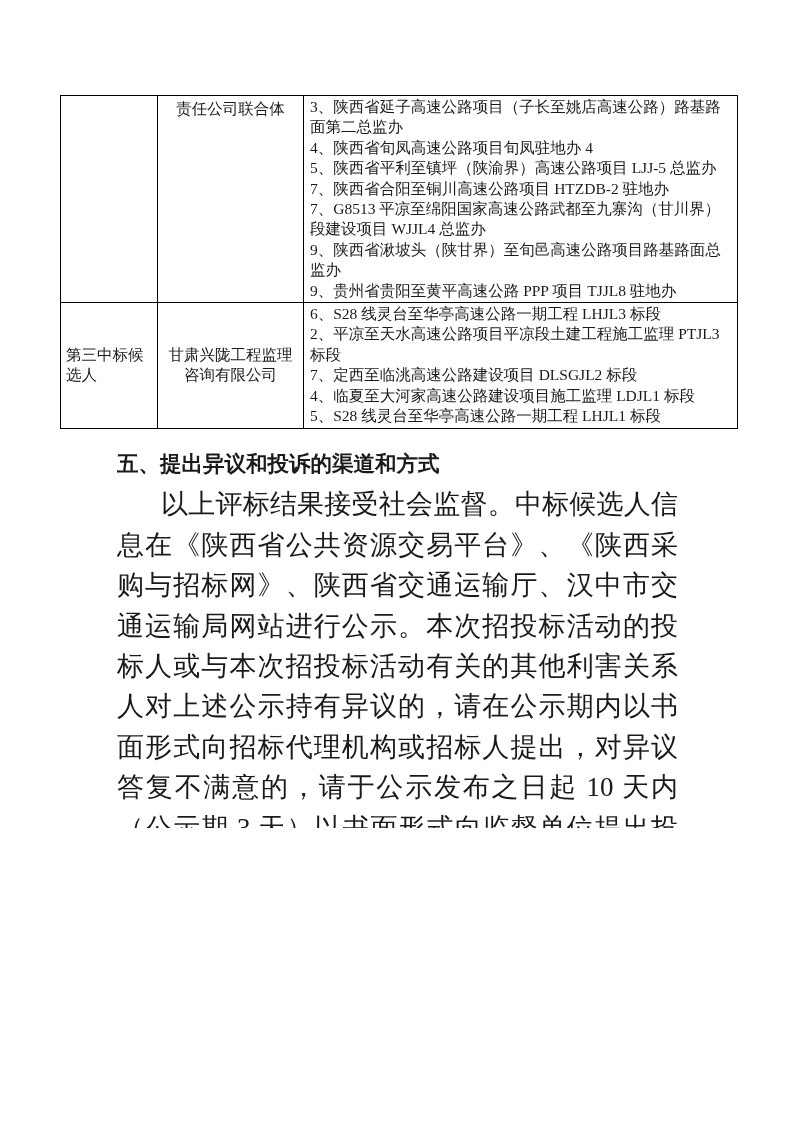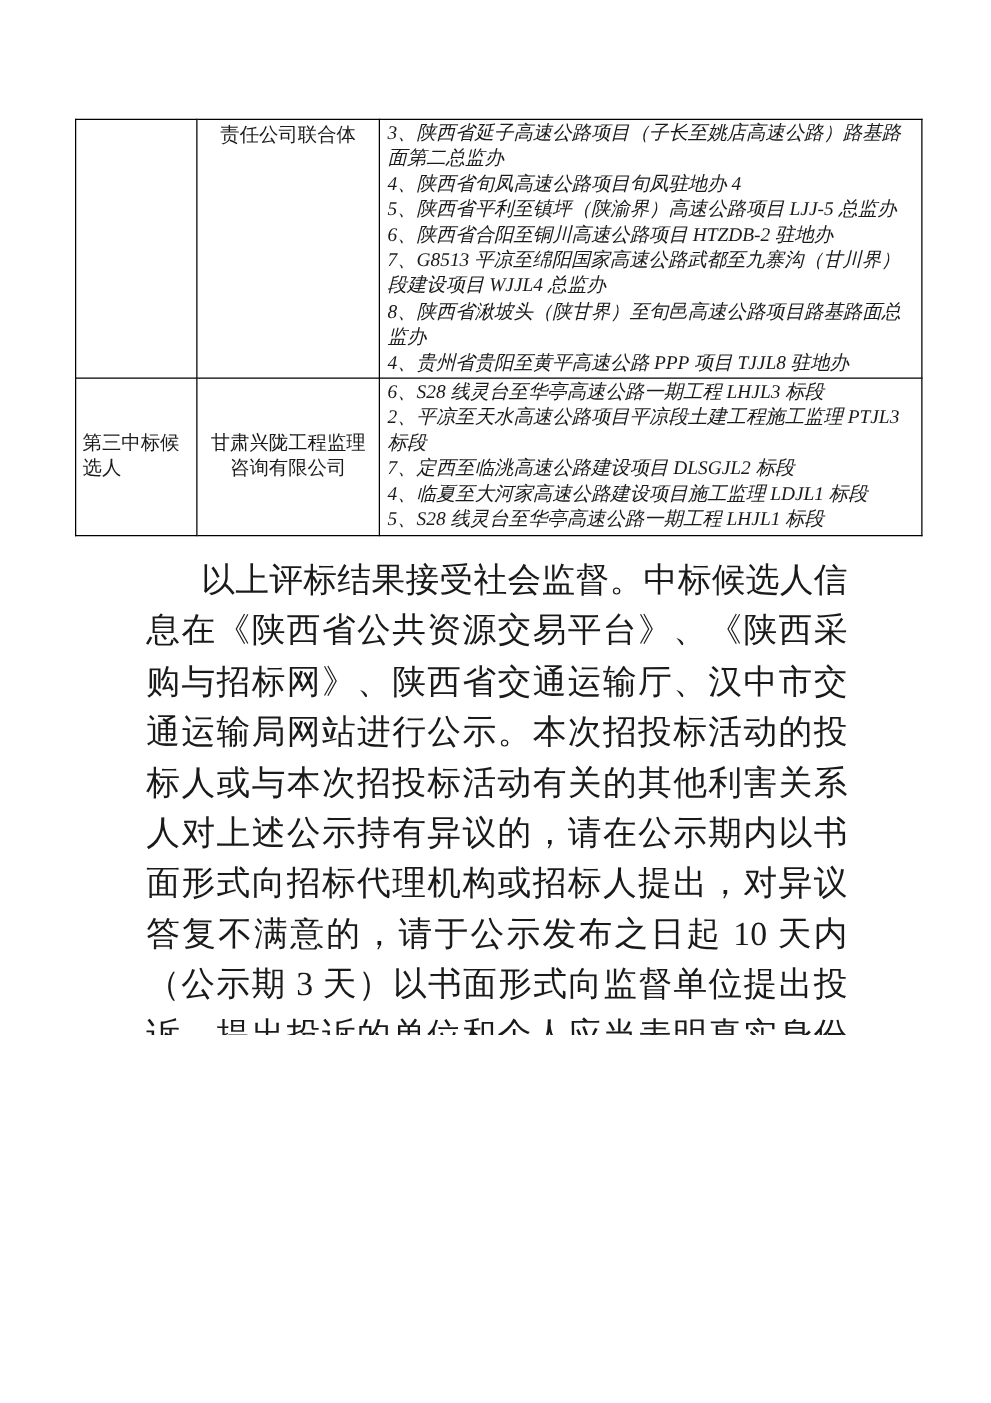--- a/index.html
+++ b/index.html
@@ -28,21 +28,21 @@
   .bid-table td {
     border: 1.5px solid var(--line, #000000);
     font-size: 15.5px;
     line-height: 20.4px;
     vertical-align: middle;
     padding: 0;
   }
   td.cand { text-align: left; padding: 1px 5px; }
   td.comp { text-align: center; padding: 1px 6px; }
   tr.continuation td.comp { vertical-align: top; padding-top: 3px; }
-  td.proj { vertical-align: top; padding: 1px 6px; text-align: left; font-style: italic; }
+  td.proj { vertical-align: top; padding: 1px 6px; text-align: left; }
   .project-line { margin: 0; }
 
   
   .text-block {
     position: absolute;
     left: 117px;
     top: 444px;
     width: 561px;
   }
   .heading {
@@ -72,37 +72,38 @@
       <col class="c3">
     </colgroup>
     <tbody>
         <tr class="continuation">
           <td class="cand"></td>
           <td class="comp">责任公司联合体</td>
           <td class="proj">
             <div class="project-line">3、陕西省延子高速公路项目（子长至姚店高速公路）路基路面第二总监办</div>
             <div class="project-line">4、陕西省旬凤高速公路项目旬凤驻地办 4</div>
             <div class="project-line">5、陕西省平利至镇坪（陕渝界）高速公路项目 LJJ-5 总监办</div>
-            <div class="project-line">6、陕西省合阳至铜川高速公路项目 HTZDB-2 驻地办</div>
+            <div class="project-line">7、陕西省合阳至铜川高速公路项目 HTZDB-2 驻地办</div>
             <div class="project-line">7、G8513 平凉至绵阳国家高速公路武都至九寨沟（甘川界）段建设项目 WJJL4 总监办</div>
-            <div class="project-line">8、陕西省湫坡头（陕甘界）至旬邑高速公路项目路基路面总监办</div>
-            <div class="project-line">4、贵州省贵阳至黄平高速公路 PPP 项目 TJJL8 驻地办</div>
+            <div class="project-line">9、陕西省湫坡头（陕甘界）至旬邑高速公路项目路基路面总监办</div>
+            <div class="project-line">9、贵州省贵阳至黄平高速公路 PPP 项目 TJJL8 驻地办</div>
           </td>
         </tr>
         <tr>
           <td class="cand">第三中标候选人</td>
           <td class="comp">甘肃兴陇工程监理咨询有限公司</td>
           <td class="proj">
             <div class="project-line">6、S28 线灵台至华亭高速公路一期工程 LHJL3 标段</div>
             <div class="project-line">2、平凉至天水高速公路项目平凉段土建工程施工监理 PTJL3 标段</div>
             <div class="project-line">7、定西至临洮高速公路建设项目 DLSGJL2 标段</div>
             <div class="project-line">4、临夏至大河家高速公路建设项目施工监理 LDJL1 标段</div>
             <div class="project-line">5、S28 线灵台至华亭高速公路一期工程 LHJL1 标段</div>
           </td>
         </tr>
       </tbody>
   </table>
 
   <div class="text-block">
+    <div class="heading">五、提出异议和投诉的渠道和方式</div>
     <p class="body-para">以上评标结果接受社会监督。中标候选人信息在《陕西省公共资源交易平台》、《陕西采购与招标网》、陕西省交通运输厅、汉中市交通运输局网站进行公示。本次招投标活动的投标人或与本次招投标活动有关的其他利害关系人对上述公示持有异议的，请在公示期内以书面形式向招标代理机构或招标人提出，对异议答复不满意的，请于公示发布之日起 10 天内（公示期 3 天）以书面形式向监督单位提出投诉。提出投诉的单位和个人应当表明真实身份和有效联系方式，说明与本次招标活动的利害关系、已提出异议的证明文件、投诉事项的基本事实、有效线索和相关证明材料，否则投诉不予受理。投诉人是法人的，投诉书必须由其法定代表</p>
   </div>
 
 </div>
 
 </body></html>

